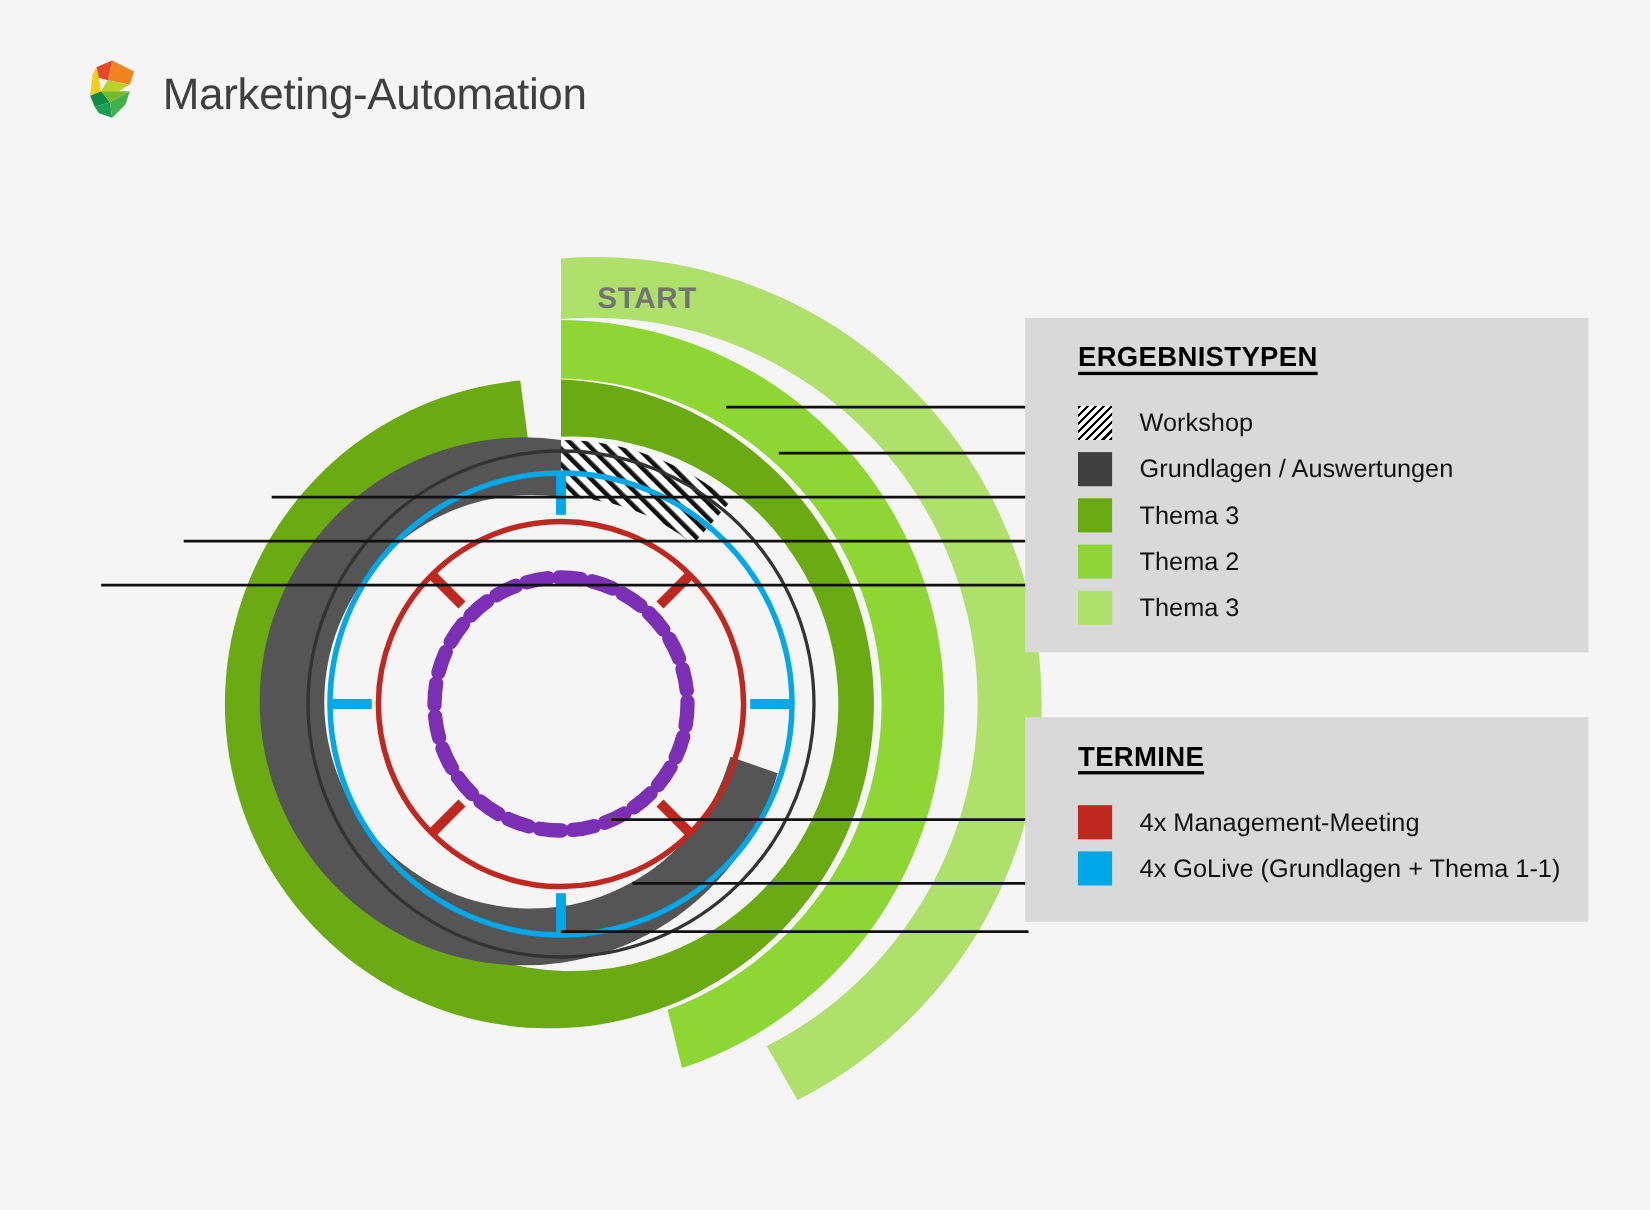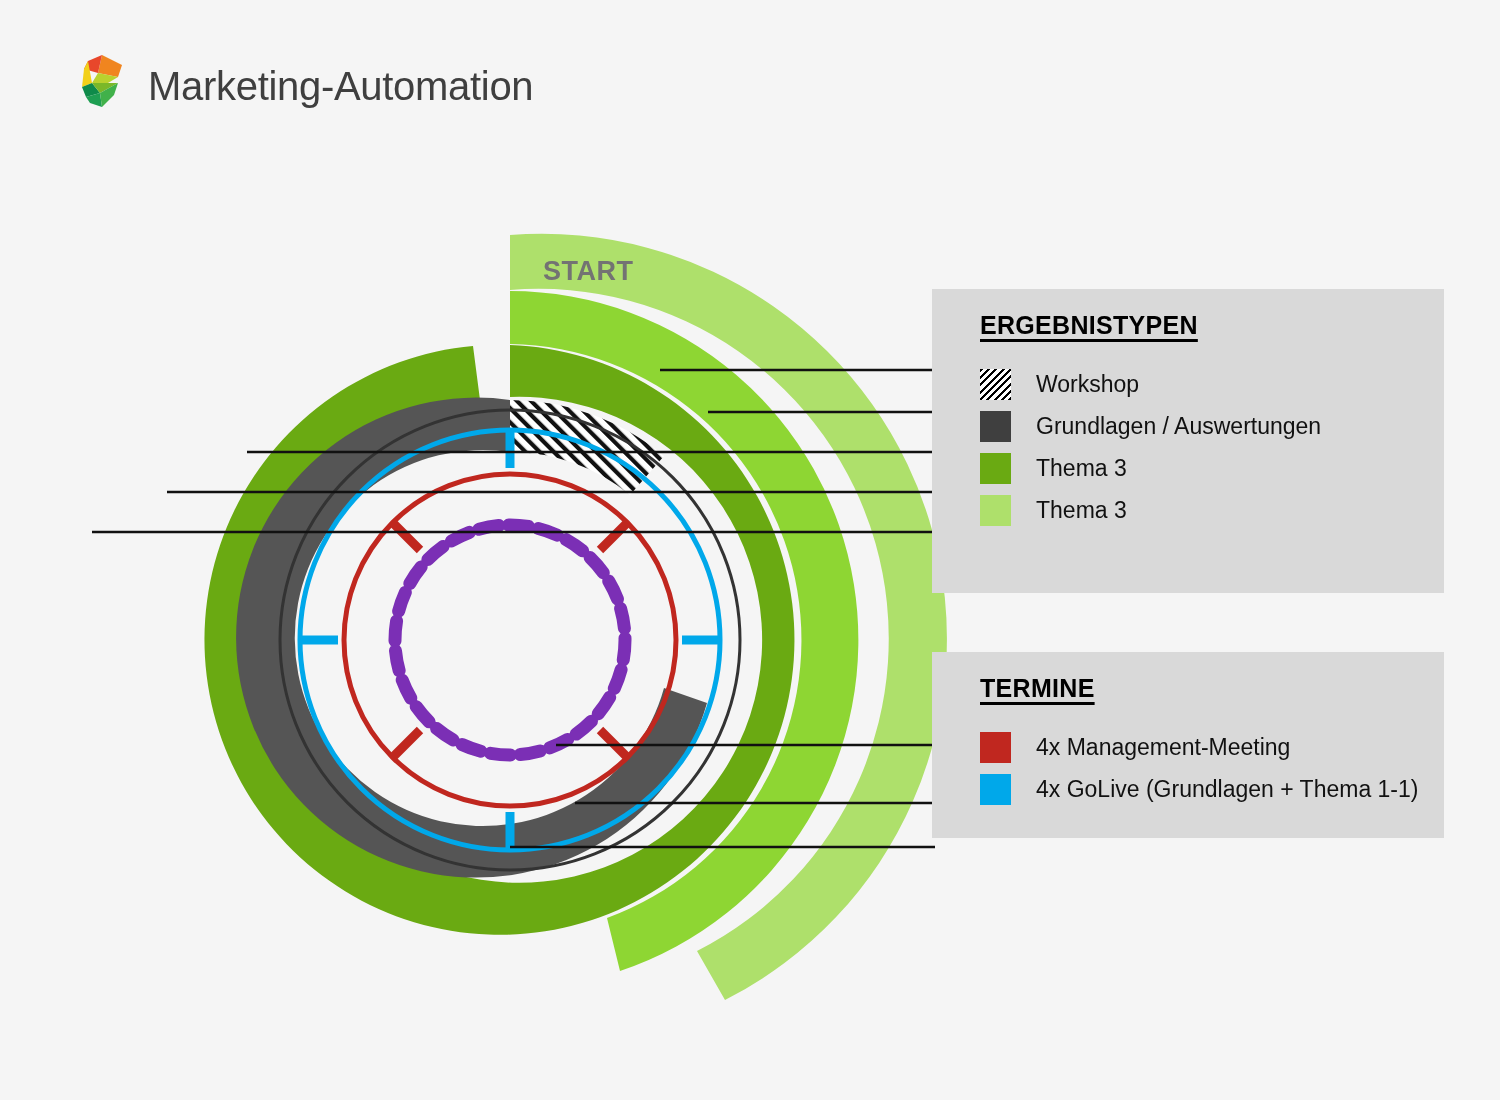--- a/index.html
+++ b/index.html
@@ -244,20 +244,24 @@
     <div class="legend-row">
       <span class="swatch" style="background:#3f3f3f"></span>
       <span class="legend-label">Grundlagen / Auswertungen</span>
     </div>
 
     <div class="legend-row">
       <span class="swatch" style="background:#6aaa12"></span>
       <span class="legend-label">Thema 3</span>
     </div>
 
+    <div class="legend-row">
+      <span class="swatch" style="background:#8ed633"></span>
+      <span class="legend-label">Thema 2</span>
+    </div>
 
     <div class="legend-row">
       <span class="swatch" style="background:#aee06b"></span>
       <span class="legend-label">Thema 3</span>
     </div>
 
   </div>
 </div>
 
 <div class="legend" id="legend-termine">

